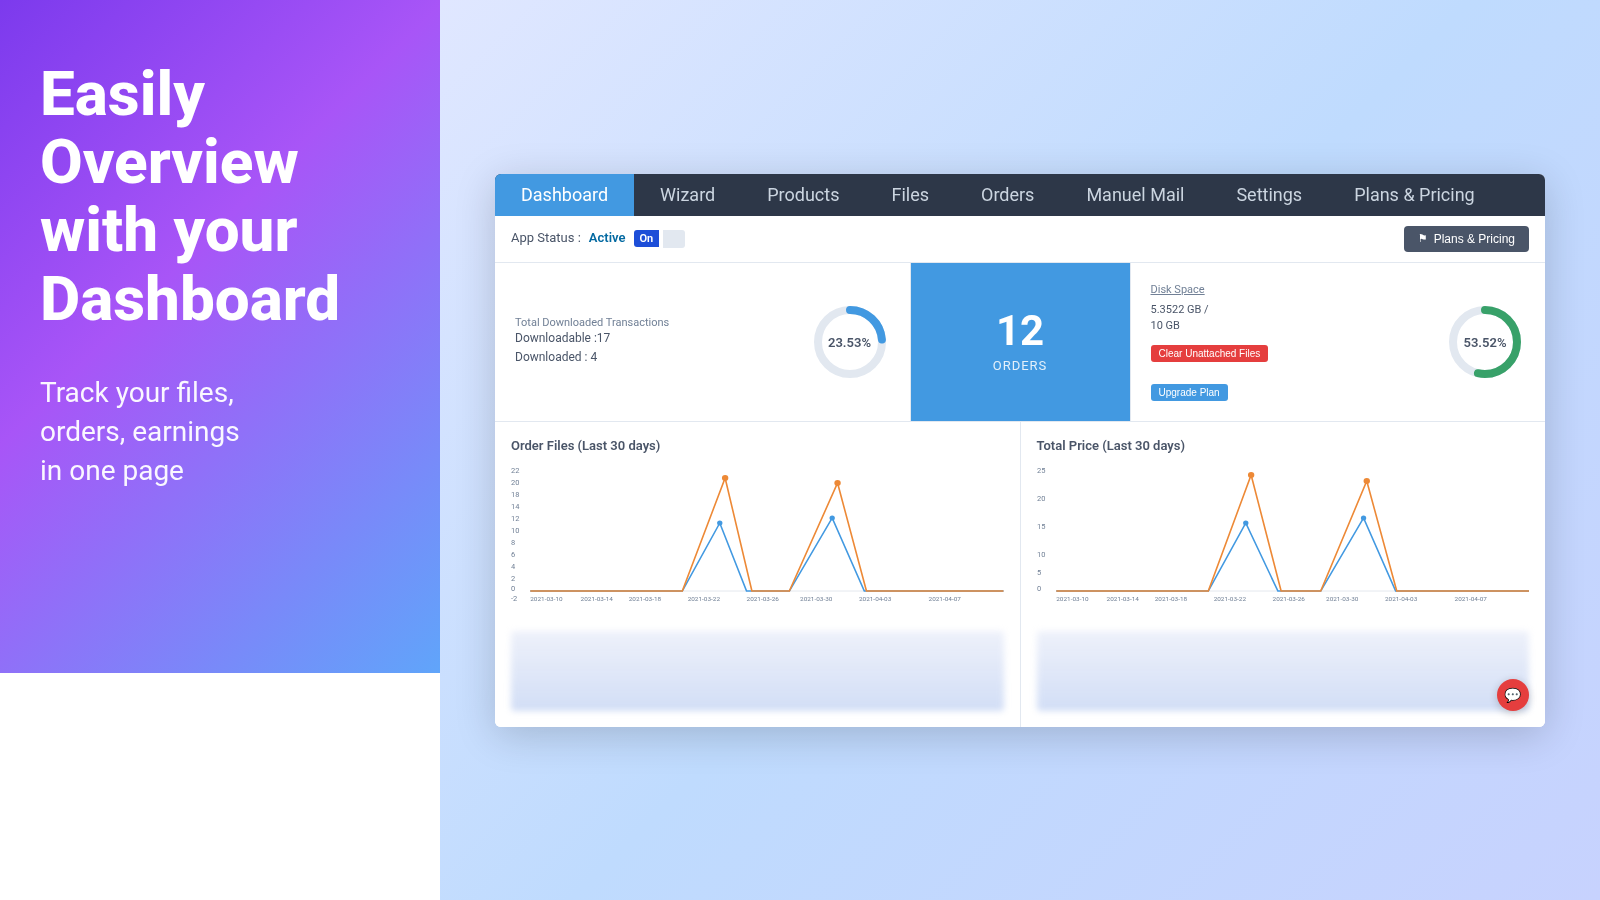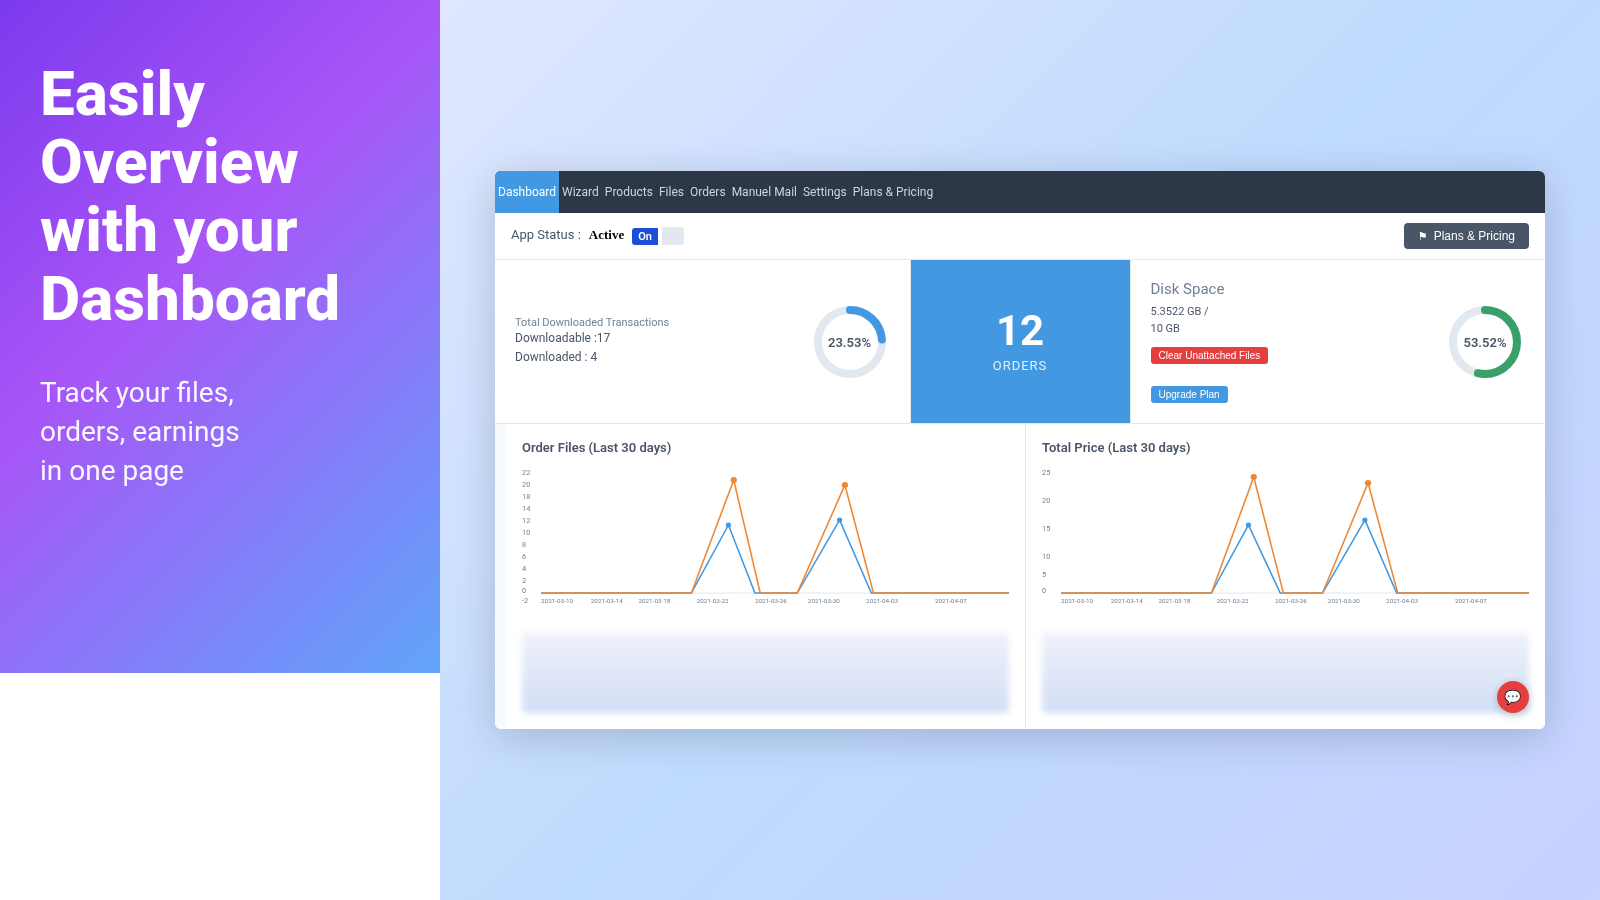--- a/index.html
+++ b/index.html
@@ -62,25 +62,25 @@
     
     .nav-bar {
       background: #2d3748;
       display: flex;
       align-items: center;
       padding: 0 0;
       height: 42px;
     }
     .nav-item {
       color: #cbd5e0;
-      padding: 0 3px;
+      padding: 0 26px;
       height: 42px;
       display: flex;
       align-items: center;
-      font-size: 12px;
+      font-size: 18px;
       cursor: pointer;
       white-space: nowrap;
     }
     .nav-item.active {
       background: #4299e1;
       color: white;
     }
 
     
     .status-bar {
@@ -92,23 +92,22 @@
       border-bottom: 1px solid #e2e8f0;
     }
     .status-left {
       display: flex;
       align-items: flex-start;
       gap: 8px;
       font-size: 13px;
       color: #4a5568;
     }
     .status-active {
-      color: #000000;
+      color: #0369a1;
       font-weight: 600;
-      font-family: Liberation Serif, serif;
     }
     .toggle-wrapper {
       display: flex;
       align-items: center;
       gap: 4px;
     }
     .toggle-on {
       background: #1d4ed8;
       color: white;
       font-size: 11px;
@@ -222,22 +221,23 @@
       margin-top: 6px;
     }
 
     
     .disk-info {
       display: flex;
       flex-direction: column;
       gap: 6px;
     }
     .disk-title {
-      font-size: 15px;
+      font-size: 11px;
       color: #718096;
+      text-decoration: underline;
     }
     .disk-usage {
       font-size: 11px;
       color: #4a5568;
       line-height: 1.5;
     }
     .clear-btn {
       background: #e53e3e;
       color: white;
       border: none;
@@ -259,21 +259,20 @@
       margin-top: 16px;
       width: fit-content;
     }
 
     
     .charts-section {
       display: flex;
       gap: 0;
       background: #f7fafc;
       min-height: 260px;
-      padding-left: 11px;
     }
     .chart-card {
       background: white;
       flex: 1;
       padding: 16px;
       border-right: 1px solid #e2e8f0;
       position: relative;
       overflow: hidden;
     }
     .chart-title {

